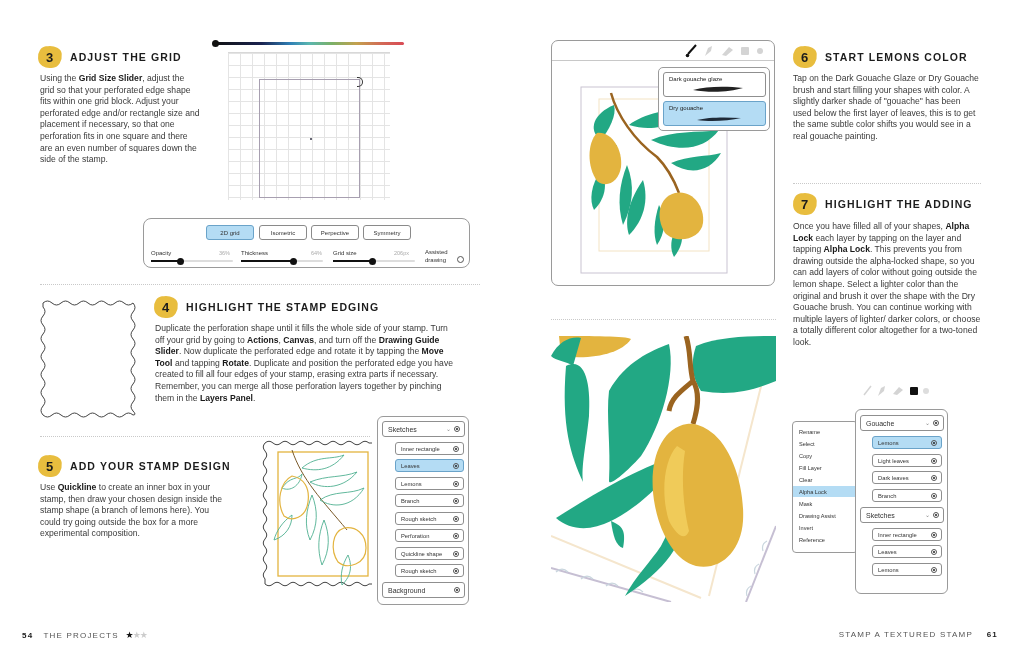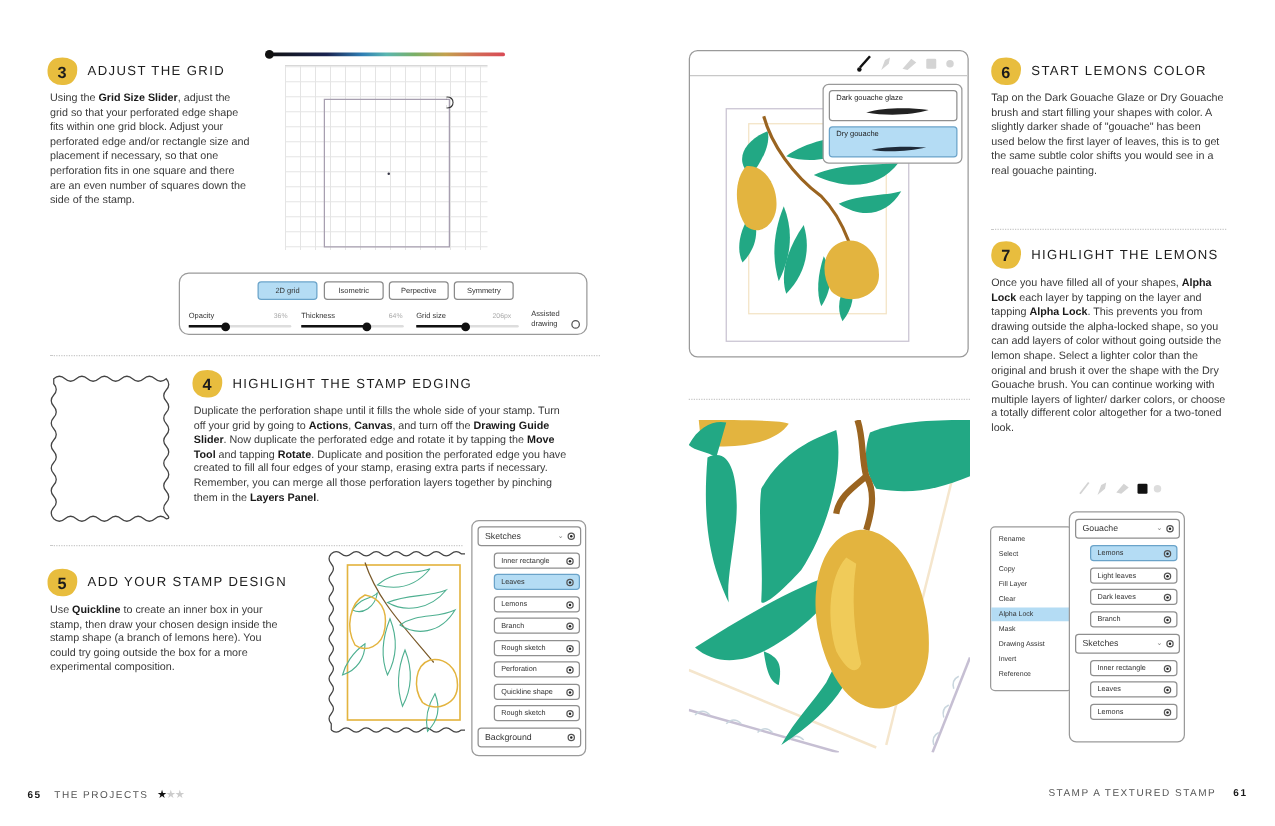--- a/index.html
+++ b/index.html
@@ -10,21 +10,21 @@
   
   .step { position: absolute; display: flex; align-items: center; }
   .step-num {
     width: 24px; height: 22px; background: #e8bd3e;
     border-radius: 9px 13px 10px 12px / 11px 9px 13px 10px;
     display: flex; align-items: center; justify-content: center;
     font-weight: bold; font-size: 13px; color: #1c1c1c; margin-right: 8px;
     transform: rotate(-6deg);
   }
   .step-num span { transform: rotate(6deg); }
-  .step-title { font-weight: normal; font-size: 10.5px; letter-spacing: 1.1px; color: #1c1c1c; }
+  .step-title { font-weight: bold; font-size: 10.5px; letter-spacing: 1.1px; color: #1c1c1c; }
 
   .body-text { position: absolute; font-size: 8.6px; line-height: 11.6px; color: #3a3a3a; }
   .body-text b { color: #1a1a1a; }
 
   .dotted { position: absolute; height: 0; border-top: 1.5px dotted #c9c9c9; }
 
   
   .grid-area {
     position: absolute; left: 228px; top: 52px; width: 162px; height: 148px;
     background-color: #fff;
@@ -243,21 +243,21 @@
       <span>Rough sketch</span>
       <span class="check"></span>
     </div>
   <div class="layer-row group" style="left:4px; top:165px; width:83px;">
       <span>Background</span>
       <span class="check"></span>
     </div>
 </div>
 
 <div class="footer-left">
-  <span class="pg">65</span>&nbsp;&nbsp;
+  <span class="pg">54</span>&nbsp;&nbsp;
   <span>THE PROJECTS</span>&nbsp;
   <span class="stars"><span class="on">★</span><span class="off">★</span><span class="off">★</span></span>
 </div>
 
 <div class="app-window">
   <div class="app-toolbar">
     <svg class="abs" style="left:133px; top:3px;" width="12" height="14" viewBox="0 0 12 14">
         <path d="M11,1 L3,10" stroke="#111" stroke-width="2"></path>
         <circle cx="2.5" cy="11.5" r="1.8" fill="#111"></circle>
       </svg>
@@ -313,21 +313,21 @@
   <div class="step-title">START LEMONS COLOR</div>
 </div>
 <div class="body-text" id="s6body" style="left:793px; top:73px; width:188px;">Tap on the Dark Gouache Glaze or Dry Gouache brush and start filling your shapes with color. A slightly darker shade of "gouache" has been used below the first layer of leaves, this is to get the same subtle color shifts you would see in a real gouache painting.</div>
 
 <div class="dotted" style="left:793px; top:183px; width:188px;"></div>
 
 <div class="step" style="left:793px; top:193px;">
   <div class="step-num">
       <span>7</span>
     </div>
-  <div class="step-title">HIGHLIGHT THE LEMONS</div>
+  <div class="step-title">HIGHLIGHT THE ADDING</div>
 </div>
 <div class="body-text" id="s7body" style="left:793px; top:221px; width:188px;">Once you have filled all of your shapes, <b>Alpha Lock</b> each layer by tapping on the layer and tapping <b>Alpha Lock</b>. This prevents you from drawing outside the alpha-locked shape, so you can add layers of color without going outside the lemon shape. Select a lighter color than the original and brush it over the shape with the Dry Gouache brush. You can continue working with multiple layers of lighter/ darker colors, or choose a totally different color altogether for a two-toned look.</div>
 
 <div class="dotted" style="left:551px; top:319px; width:225px;"></div>
 
 <svg class="abs" style="left:551px; top:336px;" width="225" height="266" viewBox="0 0 225 266">
   <path d="M0,200 L150,262" stroke="#f5e6cd" stroke-width="2" fill="none"></path>
   <path d="M220,10 L158,260" stroke="#f5e6cd" stroke-width="2" fill="none"></path>
   <path d="M0,232 L120,266" stroke="#c6bfd3" stroke-width="2" fill="none"></path>
   <path d="M225,190 L195,266" stroke="#c6bfd3" stroke-width="2" fill="none"></path>

